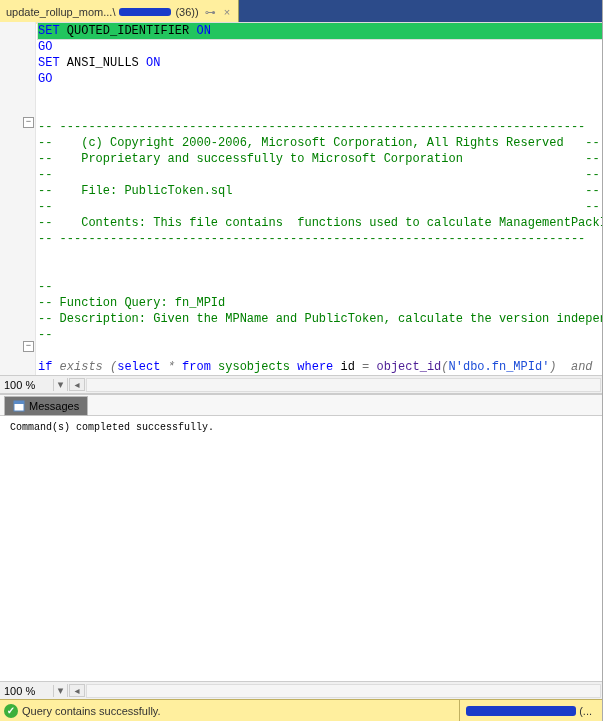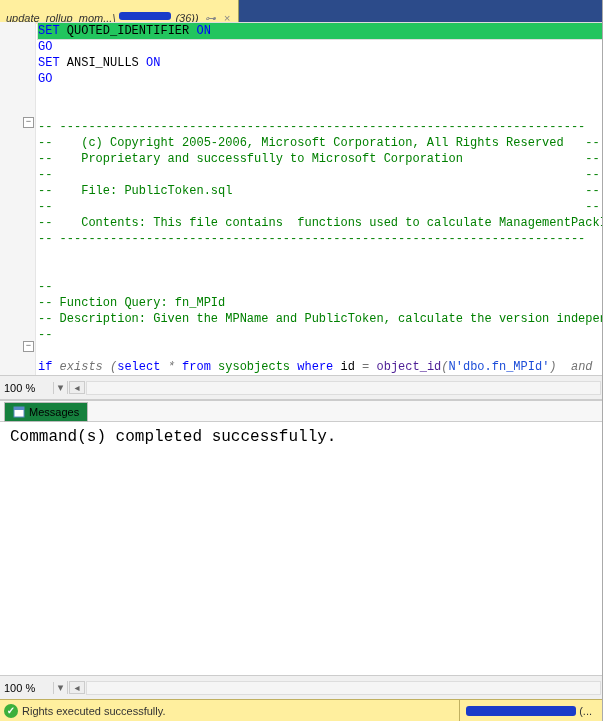--- a/index.html
+++ b/index.html
@@ -18,26 +18,25 @@
   .tabbar {
     background: #2c4b8a;
     height: 22px;
     display: flex;
     align-items: stretch;
   }
   .tab {
     background: #ffef9e;
     border-right: 1px solid #a0a060;
     display: flex;
-    align-items: flex-start;
+    align-items: center;
     padding: 12px 6px;
     gap: 4px;
     font-size: 11px;
     color: #333;
-    font-style: italic;
   }
   .tab .redact {
     display: inline-block;
     width: 52px;
     height: 8px;
     background: #1a3cc9;
     border-radius: 3px;
   }
   .tab .pin, .tab .close {
     color: #888;
@@ -94,21 +93,21 @@
   .gray { color: #737373; font-style: italic; }
   .func { color: #4c1d95; }
   .hl-line {
     background: #22c55e;
     outline: 1px solid #ddd;
     display: inline-block;
     width: 100%;
   }
   
   .zoom-row {
-    height: 24px;
+    height: 18px;
     display: flex;
     align-items: center;
     background: #f0f0f0;
     border-top: 1px solid #ccc;
     font-size: 11px;
   }
   .zoom-row .pct {
     width: 54px;
     padding: 0 4px;
     border-right: 1px solid #ccc;
@@ -145,33 +144,33 @@
     background: #f7f7f7;
     display: flex;
     align-items: stretch;
   }
   .msgtab {
     display: flex;
     align-items: center;
     gap: 4px;
     padding: 0 8px;
     border: 1px solid #bbb;
-    background: #15803d;
+    background: #737373;
     font-size: 11px;
     margin: 1px 0 -1px 4px;
   }
   .msgtab .ico {
     width: 12px; height: 12px;
     display: inline-flex; align-items: center; justify-content: center;
   }
   .msgbody {
     flex: 1;
     padding: 6px 10px;
     font-family: "Courier New", monospace;
-    font-size: 16px;
+    font-size: 10px;
     background: #fff;
     overflow: auto;
   }
   .zoom-row.bottom {
     border-top: 1px solid #ccc;
   }
   
   .status {
     height: 22px;
     background: #ffef9e;
@@ -225,21 +224,21 @@
       <div class="fold f1">−</div>
       <div class="fold f2">−</div>
     </div>
     <div class="code"><span class="hl-line"><span class="kw">SET</span><span> QUOTED_IDENTIFIER </span><span class="kw">ON</span></span>
 <span class="kw">GO</span>
 <span class="kw">SET</span><span> ANSI_NULLS </span><span class="kw">ON</span>
 <span class="kw">GO</span>
 
 
 <span class="com">-- -------------------------------------------------------------------------</span>
-<span class="com">--    (c) Copyright 2005-2006, Microsoft Corporation, All Rights Reserved   --</span>
+<span class="com">--    (c) Copyright 2000-2006, Microsoft Corporation, All Rights Reserved   --</span>
 <span class="com">--    Proprietary and successfully to Microsoft Corporation                 --</span>
 <span class="com">--                                                                          --</span>
 <span class="com">--    File: PublicToken.sql                                                 --</span>
 <span class="com">--                                                                          --</span>
 <span class="com">--    Contents: This file contains  functions used to calculate ManagementPackId</span>
 <span class="com">-- -------------------------------------------------------------------------</span>
 
 
 <span class="com">--</span>
 <span class="com">-- Function Query: fn_MPId</span>
@@ -272,19 +271,19 @@
 </div>
 <div class="zoom-row bottom">
   <div class="pct">100 %</div>
   <div class="drop">▾</div>
   <div class="sb-left">◂</div>
   <div class="sb-track"></div>
 </div>
 
 <div class="status">
   <span class="ok">✓</span>
-  <span>Rights executed successfully.</span>
+  <span>Query contains successfully.</span>
   <span class="spacer"></span>
   <span class="cell">
     <span class="redact"></span>
     <span> (...</span>
   </span>
 </div>
 
 </body></html>

